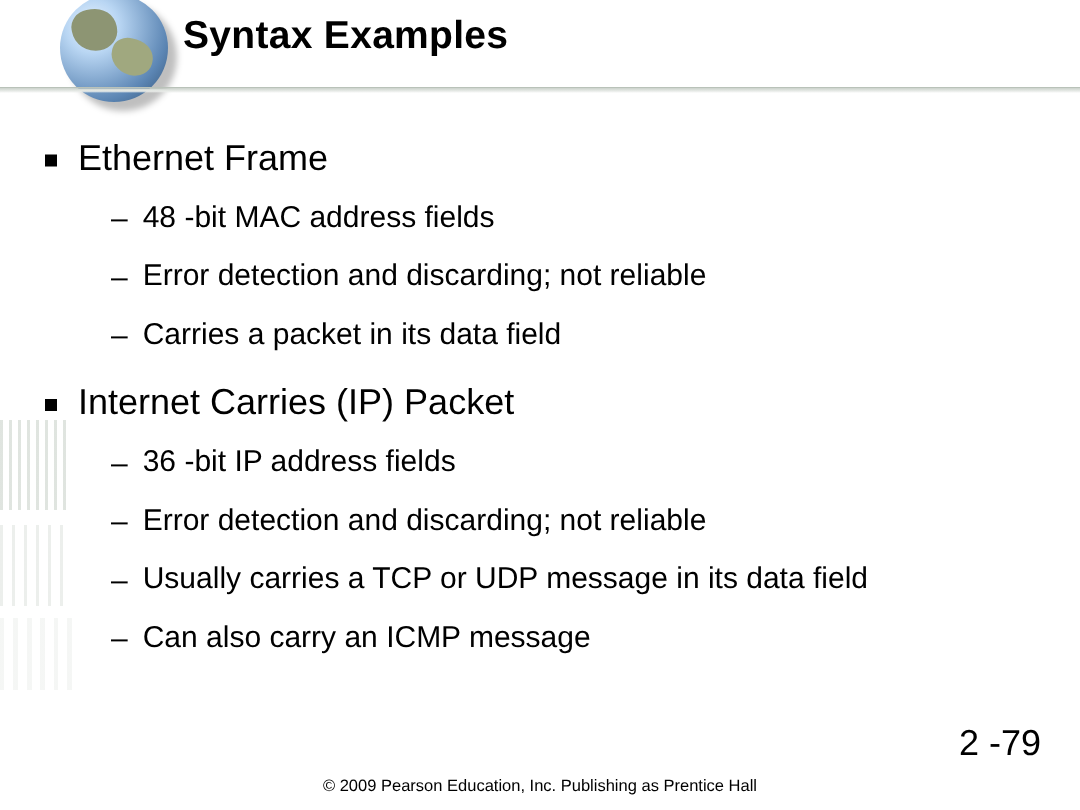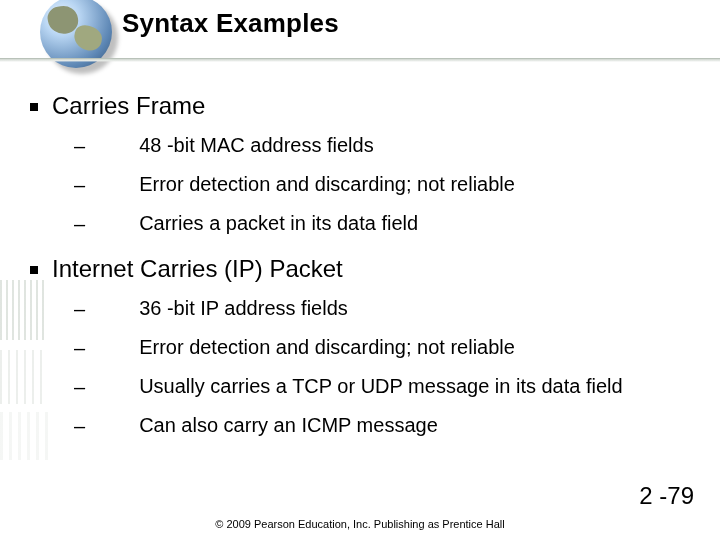--- a/index.html
+++ b/index.html
@@ -23,21 +23,21 @@
   .rail-a { top: 280px; height: 60px; background-image: repeating-linear-gradient(to right, rgba(130,150,130,0.5) 0 2px, transparent 2px 6px); opacity: 0.5; }
   .rail-b { top: 350px; height: 54px; background-image: repeating-linear-gradient(to right, rgba(120,140,120,0.35) 0 2px, transparent 2px 8px); opacity: 0.4; }
   .rail-c { top: 412px; height: 48px; background-image: repeating-linear-gradient(to right, rgba(120,140,120,0.25) 0 3px, transparent 3px 9px); opacity: 0.3; }
 
   
   .content { position: absolute; left: 30px; top: 86px; right: 30px; }
   .row { display: flex; align-items: flex-start; }
   .dot { width: 8px; height: 8px; margin-top: 13px; margin-right: 14px; background: #000; border-radius: 0; flex: 0 0 auto; }
   .l1 { font-size: 24px; line-height: 32px; }
   .dash { font-size: 20px; line-height: 30px; margin-top: 1px; margin-right: 10px; flex: 0 0 auto; }
-  .l2 { font-size: 20px; line-height: 30px; margin-left: 44px; }
+  .l2 { font-size: 20px; line-height: 30px; }
   .sub { margin-left: 44px; }
   .gap-big { margin-top: 14px; }
   .gap-med { margin-top: 8px; }
   .gap-top1 { margin-top: 4px; }
 
   
   .pagenum { position: absolute; right: 26px; bottom: 30px; font-size: 24px; }
   .copyright { position: absolute; left: 0; right: 0; bottom: 10px; text-align: center; font-size: 11px; color: #000; margin-top: 40px; }
 </style>
 </head>
@@ -57,21 +57,21 @@
   <div class="divider"></div>
 
   <div class="rail rail-a"></div>
   <div class="rail rail-b"></div>
   <div class="rail rail-c"></div>
 
   <div class="content">
 
     <div class="row gap-top1">
       <span class="dot"></span>
-      <span class="l1">Carries Frame</span>
+      <span class="l1">Ethernet Frame</span>
     </div>
 
     <div class="row sub gap-med">
       <span class="dash">–</span>
       <span class="l2">48 -bit MAC address fields</span>
     </div>
     <div class="row sub gap-med">
       <span class="dash">–</span>
       <span class="l2">Error detection and discarding; not reliable</span>
     </div>

